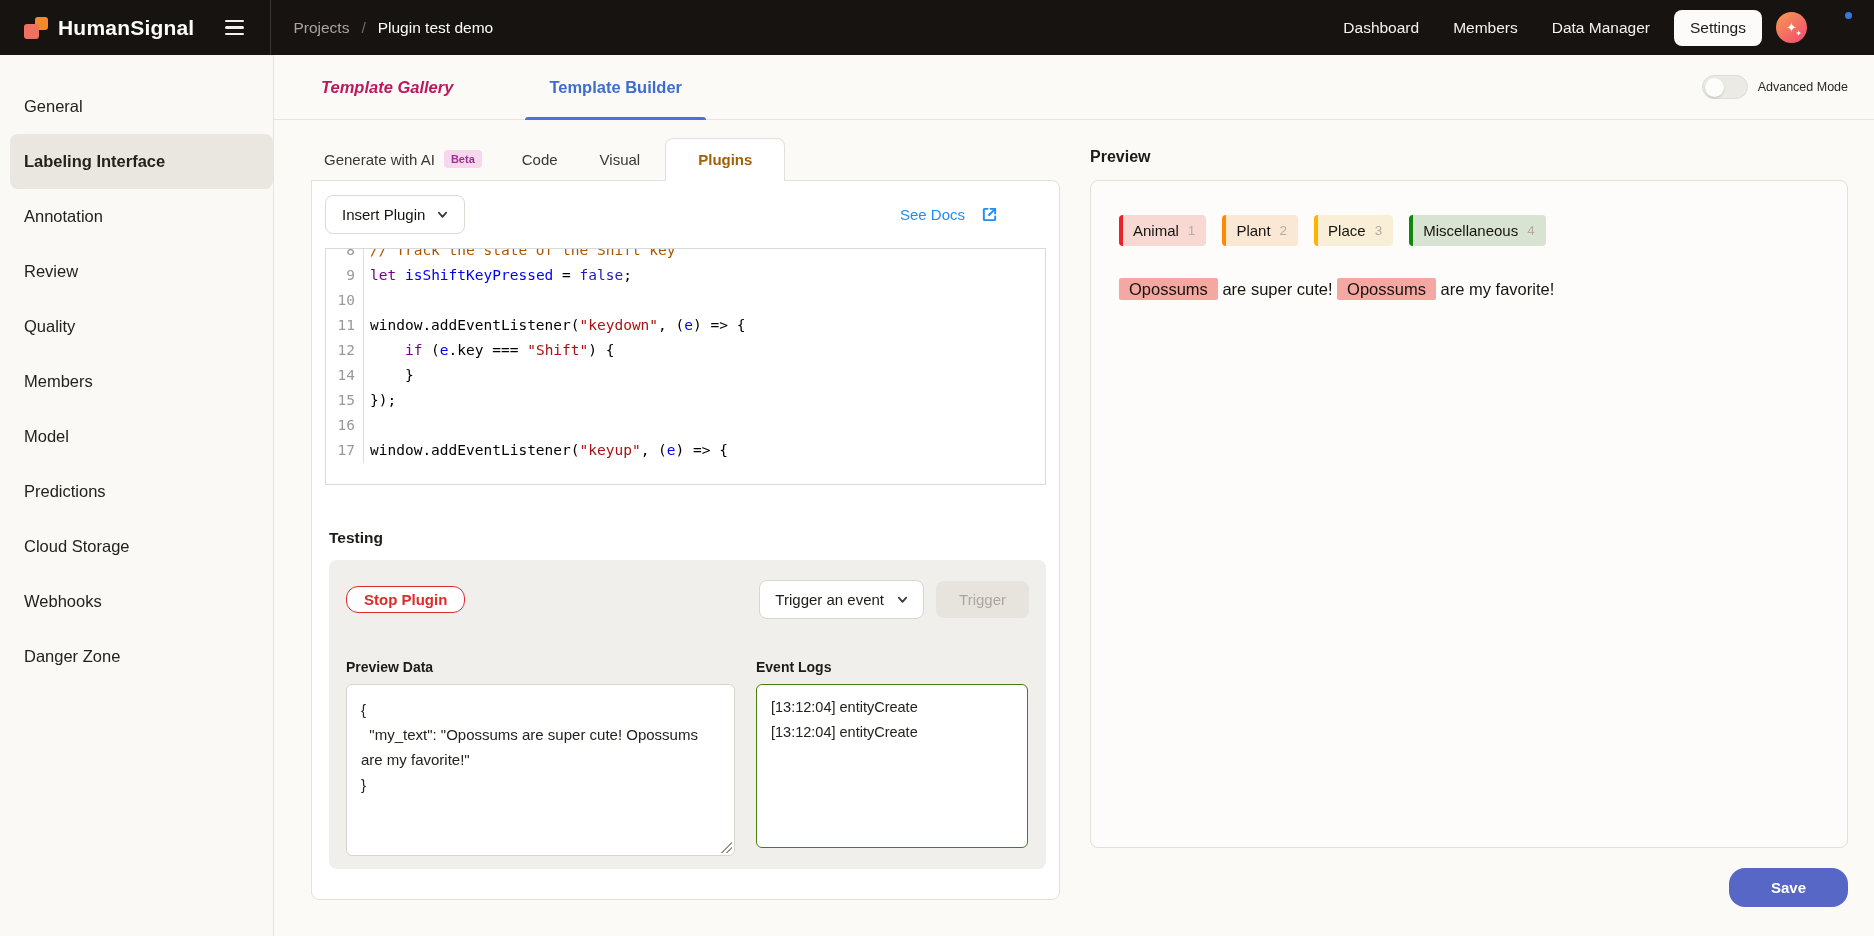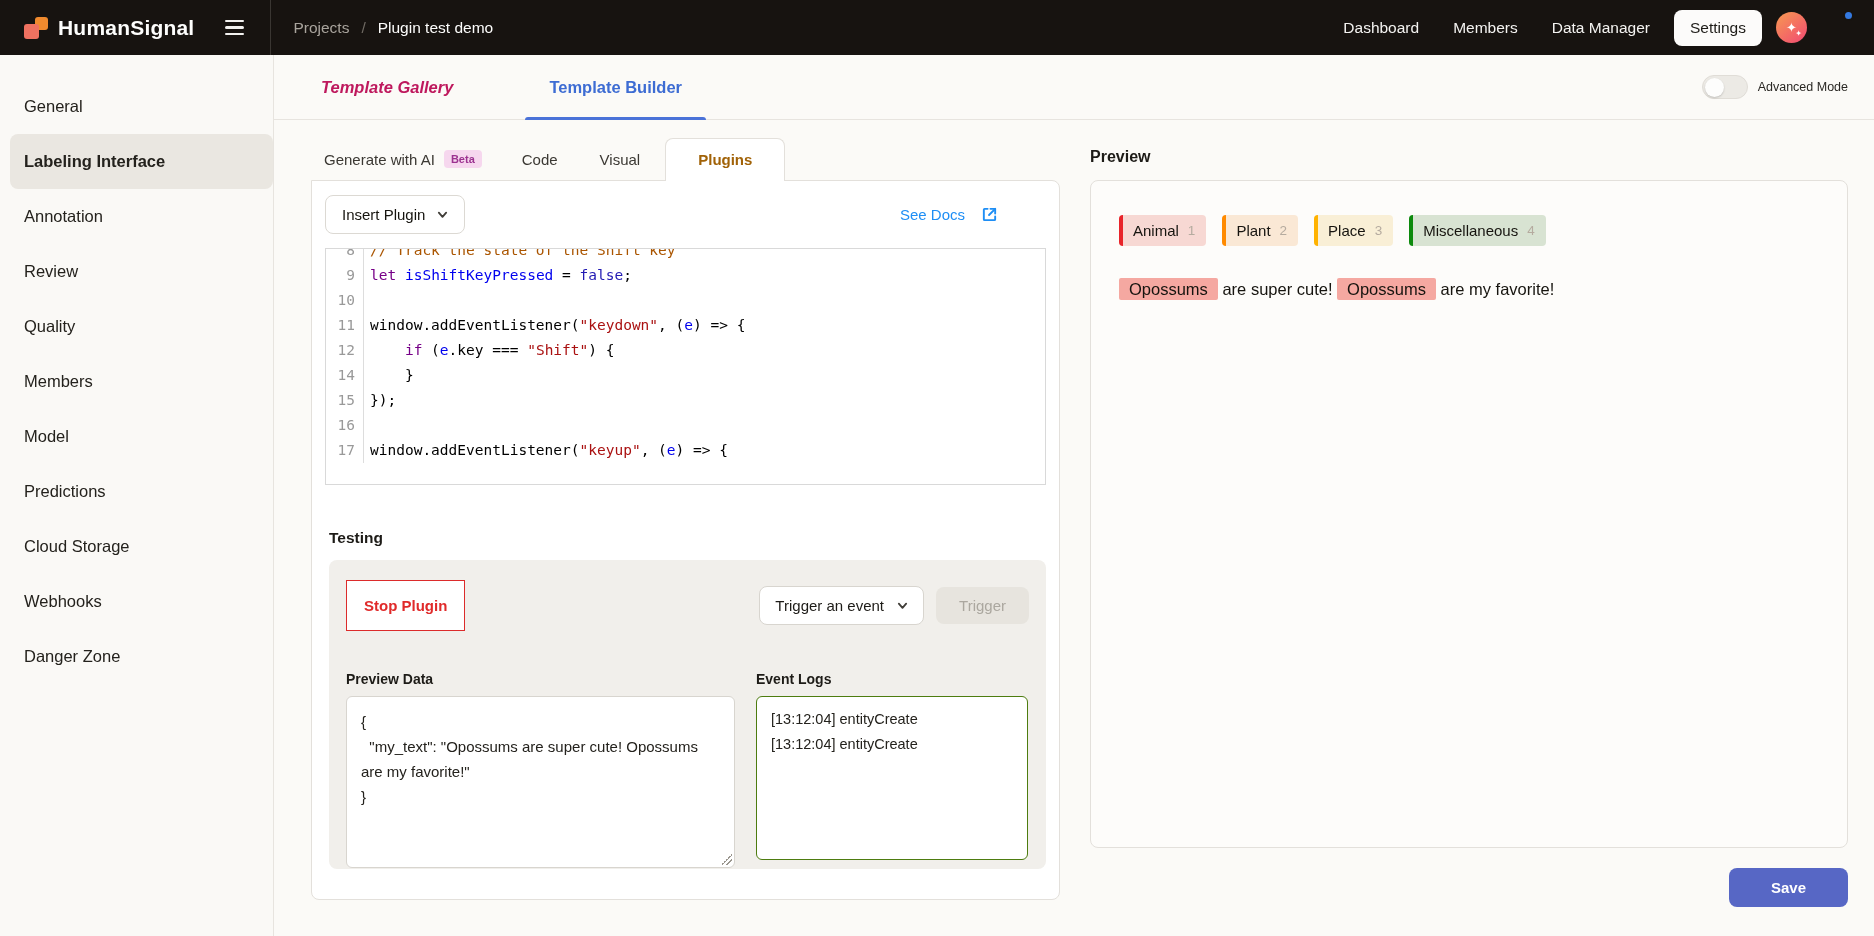--- a/index.html
+++ b/index.html
@@ -74,21 +74,21 @@
   .cm-comment { color:#aa5500; }
   .cm-keyword { color:#770088; }
   .cm-def { color:#0000ee; }
   .cm-atom { color:#221ab3;text-align:center; }
   .cm-string { color:#aa1111; }
 
   
   .testing-title { margin-top:44px; font-size:15.5px; font-weight:700; padding-left:4px; }
   .testing-panel { margin-top:13px; margin-left:4px; background:#f1efeb; border-radius:8px; padding:20px 17px; height:309px; }
   .test-buttons { display:flex; align-items:center; }
-  .stop-btn { background:#fff; border:1.5px solid #dc2b2b; color:#e02a2a; font-weight:700; font-size:15px; padding:16px 17px; border-radius:0; cursor:pointer; }
+  .stop-btn { background:#fff; border:1.5px solid #dc2b2b; color:#e02a2a; font-weight:700; font-size:15px; padding:4px 17px; border-radius:12px; cursor:pointer; }
   .trigger-select { margin-left:auto; display:flex; align-items:center; gap:13px; background:#fff; border:1px solid #d8d5cf; border-radius:8px; padding:10px 15px; font-size:15px; cursor:pointer; }
   .trigger-btn { margin-left:12px; background:#e7e4de; color:#aba79f; font-size:15px; padding:10px 23px; border-radius:8px; cursor:default; }
   .test-fields { display:flex; gap:21px; margin-top:40px; }
   .field-label { font-size:14px; font-weight:700; margin-bottom:9px; }
   .preview-data-box { width:389px; height:172px; background:#fff; border:1px solid #d8d5cf; border-radius:6px; padding:12px 14px; font-family:"Liberation Sans", sans-serif;
     font-size:15px; line-height:25px; color:#24221d; white-space:pre-wrap; resize:none; position:relative; }
   textarea.preview-data-box { display:block; }
   .pd-wrap { position:relative; }
   .resize-grip { position:absolute; right:3px; bottom:3px; width:11px; height:11px;
     background:linear-gradient(135deg, transparent 0 50%, #9a968e 50% 56%, transparent 56% 72%, #9a968e 72% 78%, transparent 78%); pointer-events:none; }
@@ -102,21 +102,21 @@
   .chip .bar { width:4px; height:100%; flex:none; }
   .chip .chip-label { font-size:15px; color:#16140f; padding:0 9px 0 10px; }
   .chip .chip-num { font-size:13.5px; color:#b5ab9f; padding-right:11px; }
   .chip-animal { background:#f7d8d3; } .chip-animal .bar { background:#e8242a; }
   .chip-plant  { background:#fae8d5; } .chip-plant  .bar { background:#ff8a00; }
   .chip-place  { background:#f9efd6; } .chip-place  .bar { background:#ffb200; }
   .chip-misc   { background:#d8e3d2; } .chip-misc   .bar { background:#0d8a0d; }
   .sentence { margin-top:30px; font-size:16.5px; line-height:26px; color:#16140f; }
   .hl { background:#f5a8a1; padding:2px 10px; border-radius:2px; cursor:pointer; }
   .save-row { display:flex; justify-content:flex-end; margin-top:20px; }
-  .save-btn { background:#5767c5; color:#fff; font-size:15px; font-weight:700; padding:11px 42px; border:none; border-radius:8px; cursor:pointer; }
+  .save-btn { background:#5767c5; color:#fff; font-size:15px; font-weight:700; padding:11px 42px; border:none; border-radius:16px; cursor:pointer; }
 
   .ext-icon { width:17px; height:17px; }
   .ext-icon path, .ext-icon polyline, .ext-icon line { fill:none; stroke:#1e8ef5; stroke-width:2; stroke-linecap:round; stroke-linejoin:round; }
 </style>
 </head>
 <body>
 
 <div class="topbar">
   <div class="brand-wrap">
     <span class="logo-icon">

